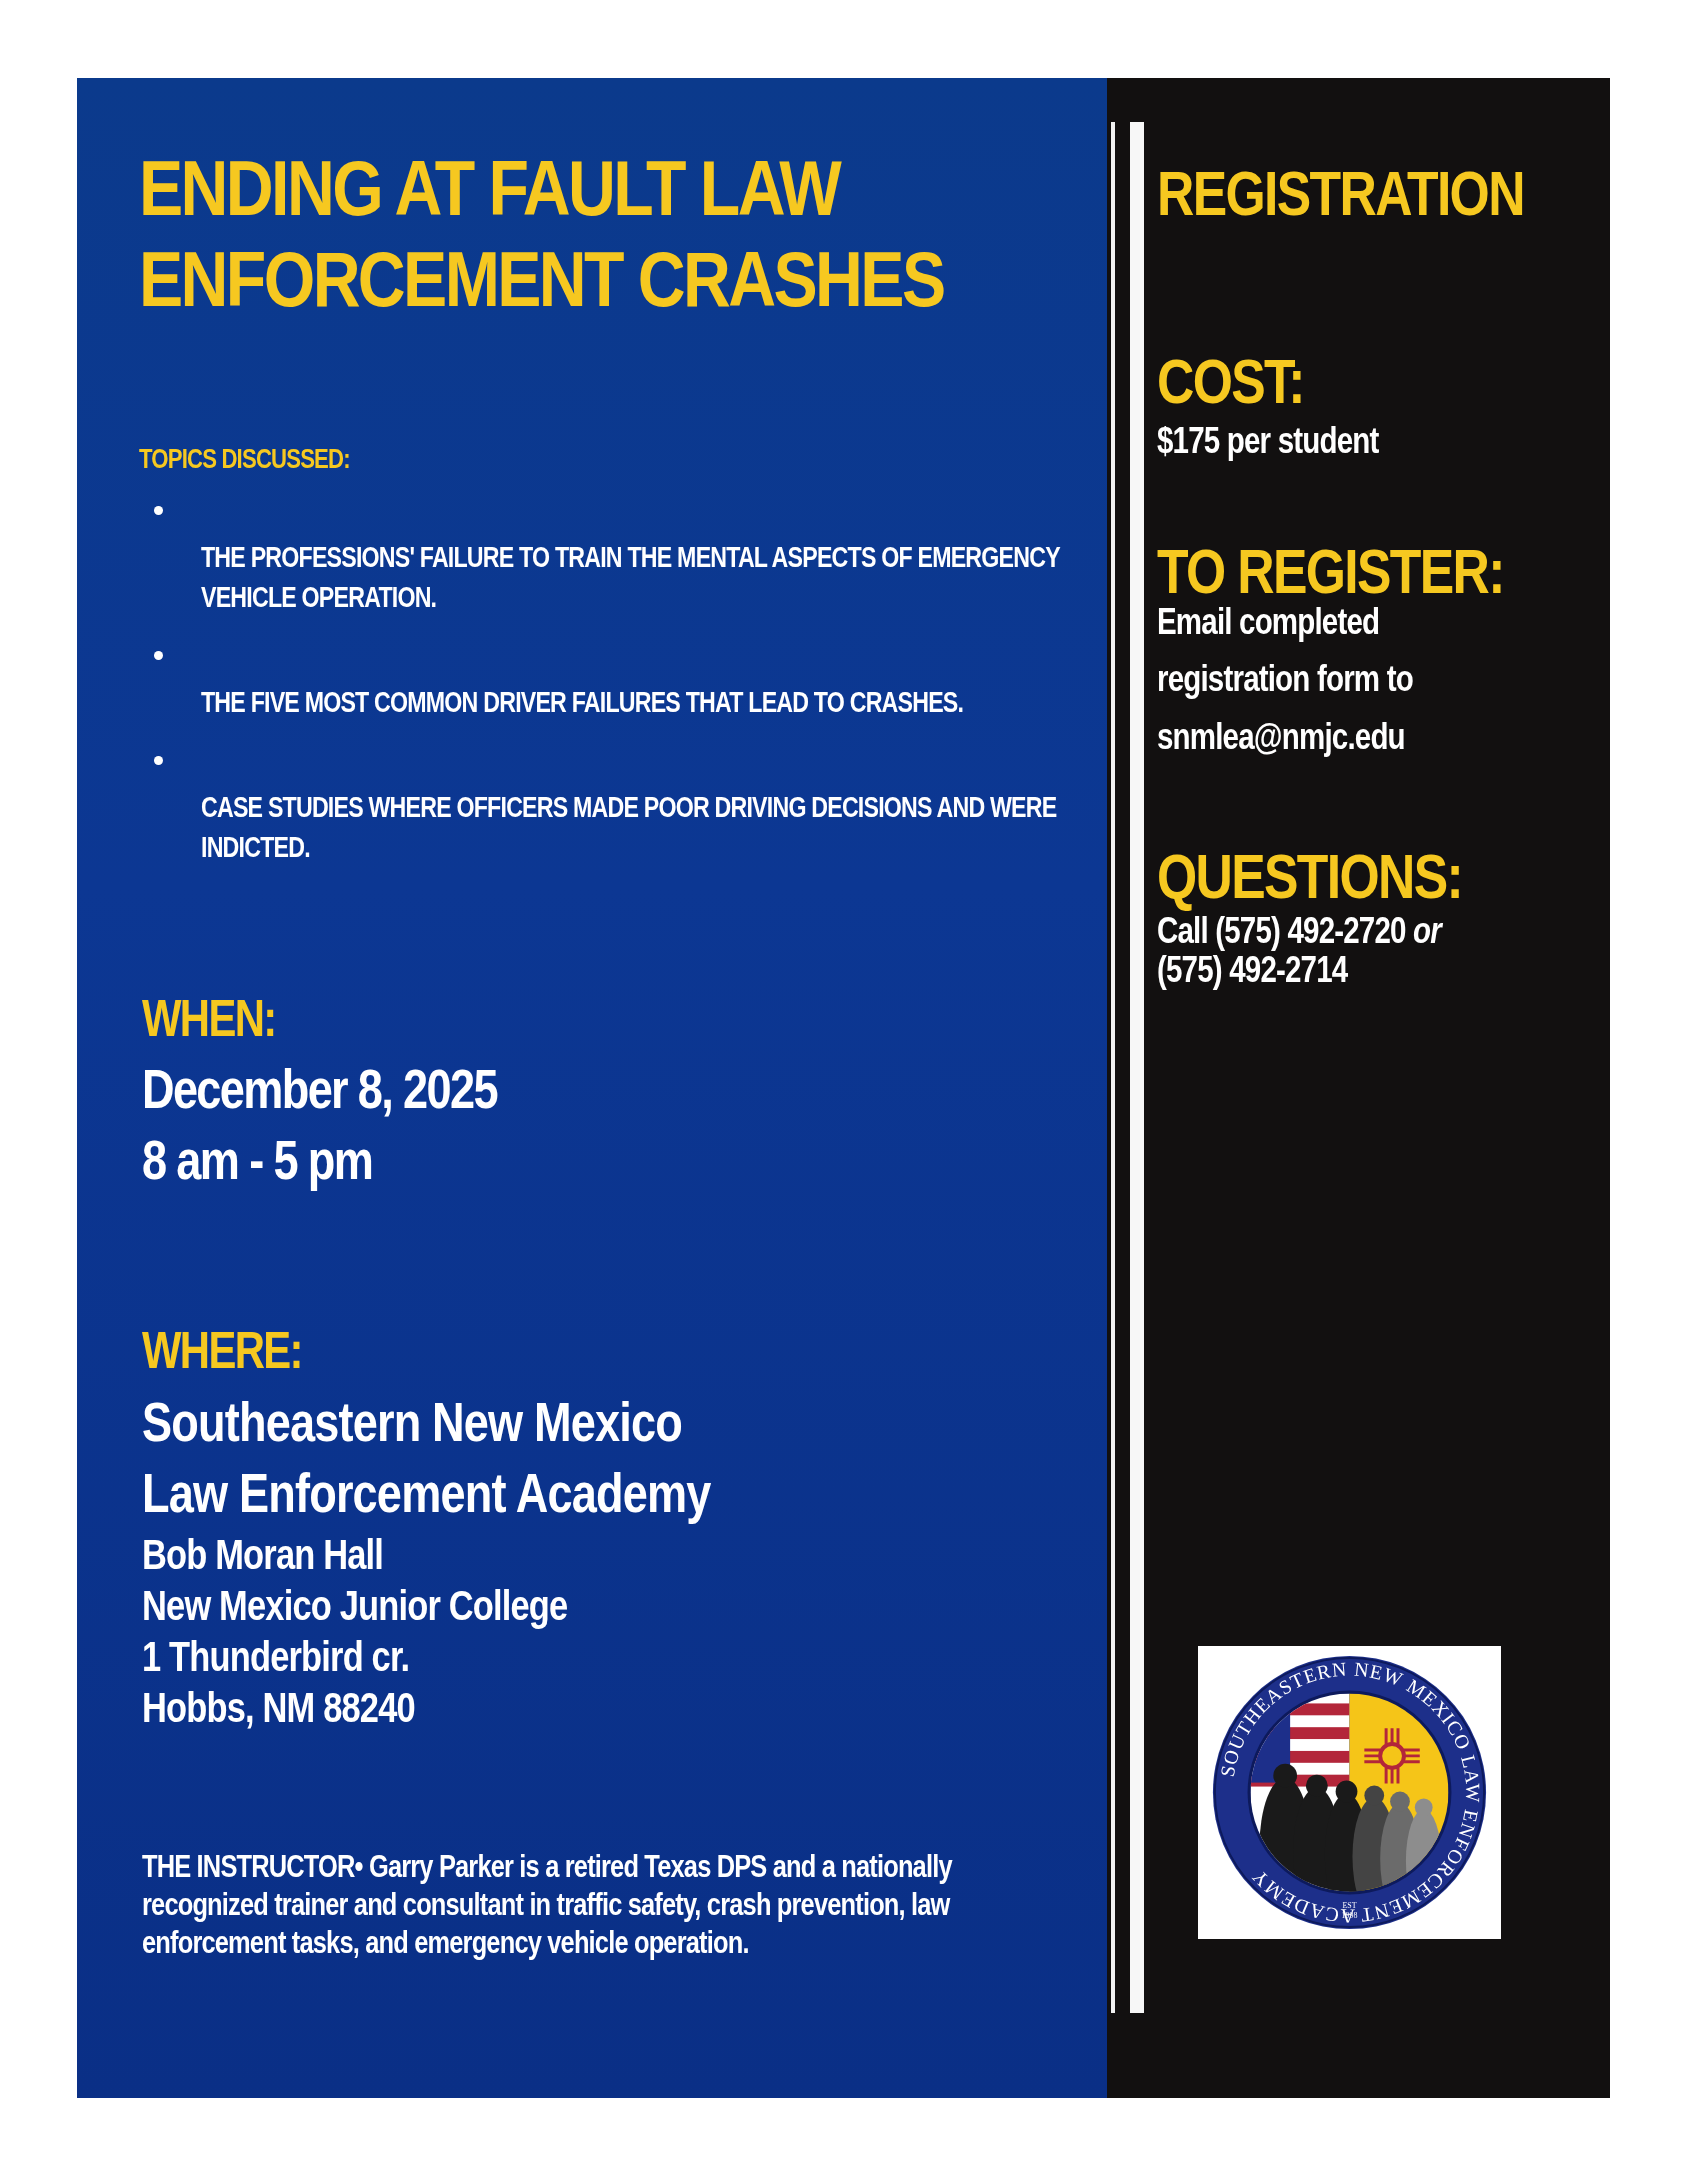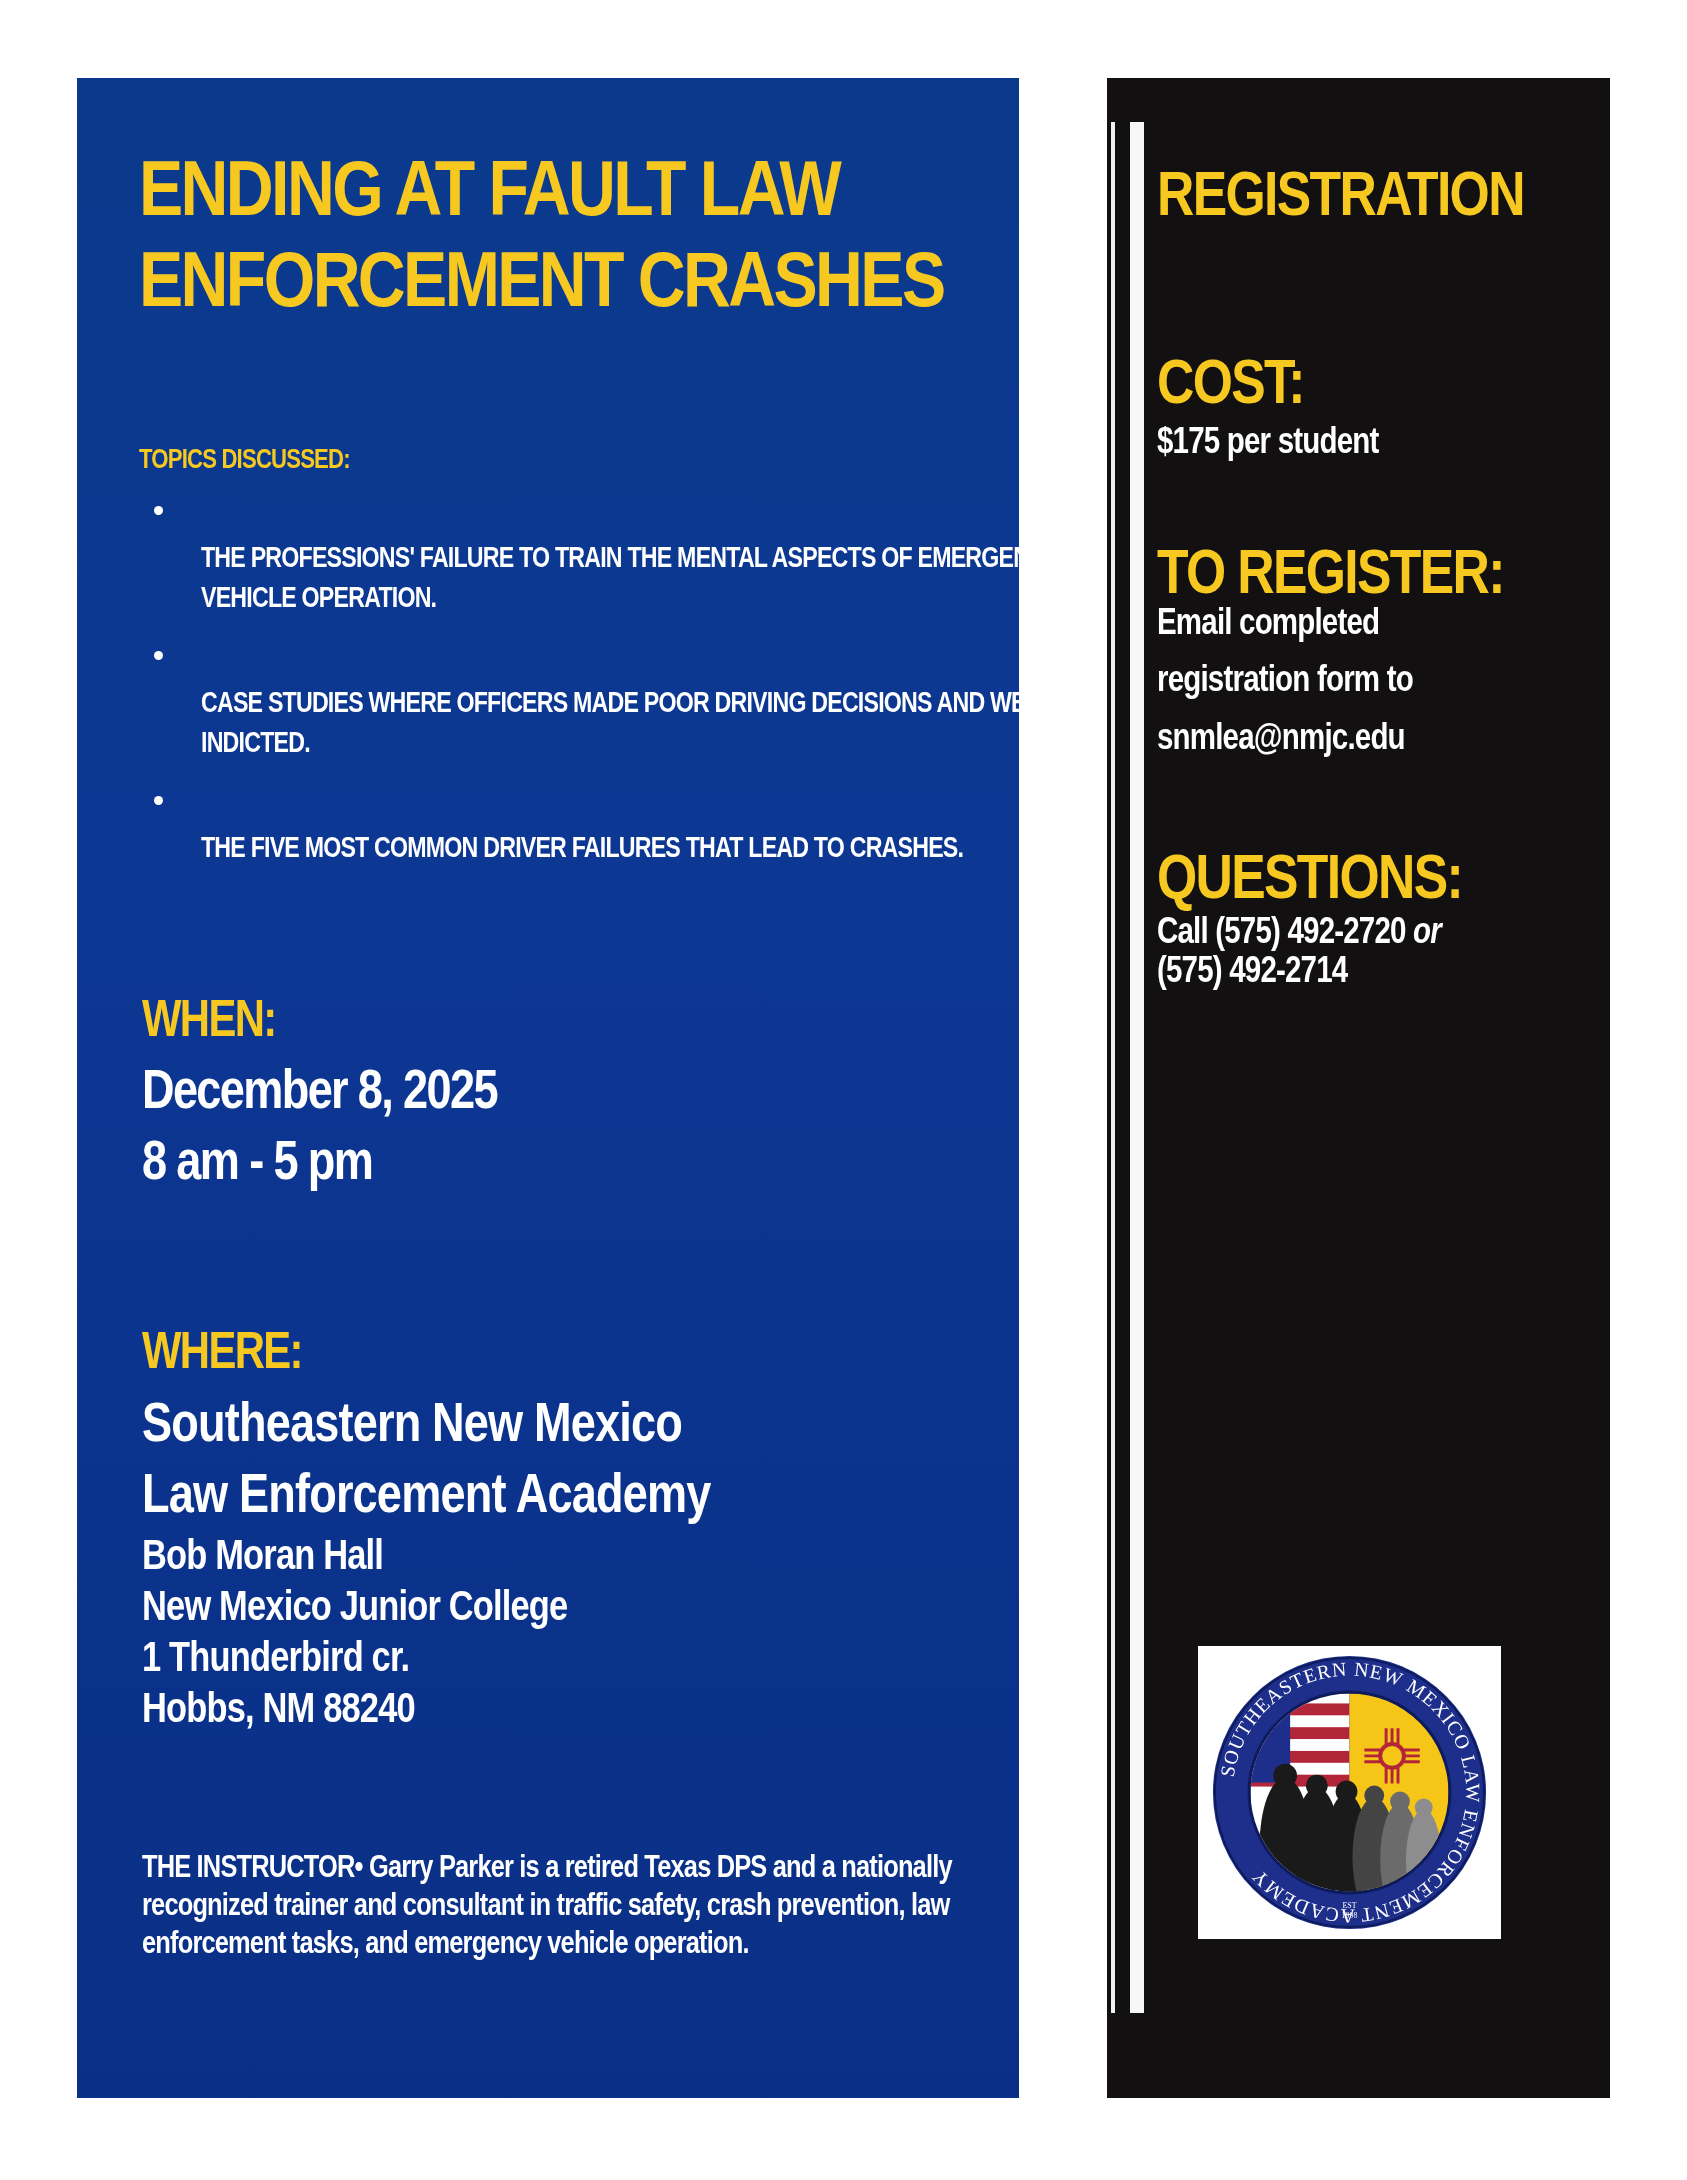--- a/index.html
+++ b/index.html
@@ -3,21 +3,21 @@
 <meta charset="utf-8">
 <style>
   html, body { margin: 0; padding: 0; }
   body {
     width: 1688px; height: 2180px; background: #ffffff;
     position: relative; overflow: hidden;
     font-family: "Liberation Sans", "DejaVu Sans", sans-serif;
   }
   .flyer { position: absolute; left: 77px; top: 78px; width: 1533px; height: 2020px; }
   .panel-left {
-    position: absolute; left: 0; top: 0; width: 942px; height: 2020px;
+    position: absolute; left: 0; top: 0; width: 1030px; height: 2020px;
     background: linear-gradient(180deg, #0b3a8c 0%, #0c3793 40%, #0a2f86 100%);
   }
   .panel-right {
     position: absolute; left: 1030px; top: 0; width: 503px; height: 2020px;
     background: #121010;
   }
   .divider-thin { position: absolute; left: 1034px; top: 44px; width: 4px; height: 1891px; background: #f2f2f2; }
   .divider-wide { position: absolute; left: 1053px; top: 44px; width: 14px; height: 1891px; background: #f7f7f7; }
 
   .cond { font-family: "Liberation Sans Narrow", "Liberation Sans", sans-serif; font-weight: 700; }
@@ -72,25 +72,25 @@
 
     <h2 class="topics-label cond yellow">TOPICS DISCUSSED:</h2>
 
     <ul class="topics">
       <li class="topic">
         <span class="bullet"></span>
         <span class="text cond white">THE PROFESSIONS' FAILURE TO TRAIN THE MENTAL ASPECTS OF EMERGENCY VEHICLE OPERATION.</span>
       </li>
       <li class="topic">
         <span class="bullet"></span>
-        <span class="text cond white">CASE STUDIES WHERE OFFICERS MADE POOR DRIVING DECISIONS AND WERE INDICTED.</span>
+        <span class="text cond white">THE FIVE MOST COMMON DRIVER FAILURES THAT LEAD TO CRASHES.</span>
       </li>
       <li class="topic">
         <span class="bullet"></span>
-        <span class="text cond white">THE FIVE MOST COMMON DRIVER FAILURES THAT LEAD TO CRASHES.</span>
+        <span class="text cond white">CASE STUDIES WHERE OFFICERS MADE POOR DRIVING DECISIONS AND WERE INDICTED.</span>
       </li>
     </ul>
 
     <h2 class="section-label cond yellow" style="left:65px; top:911px;">WHEN:</h2>
     <div class="big-white cond white" style="left:65px; top:978px;">December 8, 2025</div>
     <div class="big-white cond white" style="left:65px; top:1049px;">8 am - 5 pm</div>
 
     <h2 class="section-label cond yellow" style="left:65px; top:1243px;">WHERE:</h2>
     <div class="addr cond white" style="left:65px; top:1309px;">
       <span class="venue-line big">Southeastern New Mexico</span>

